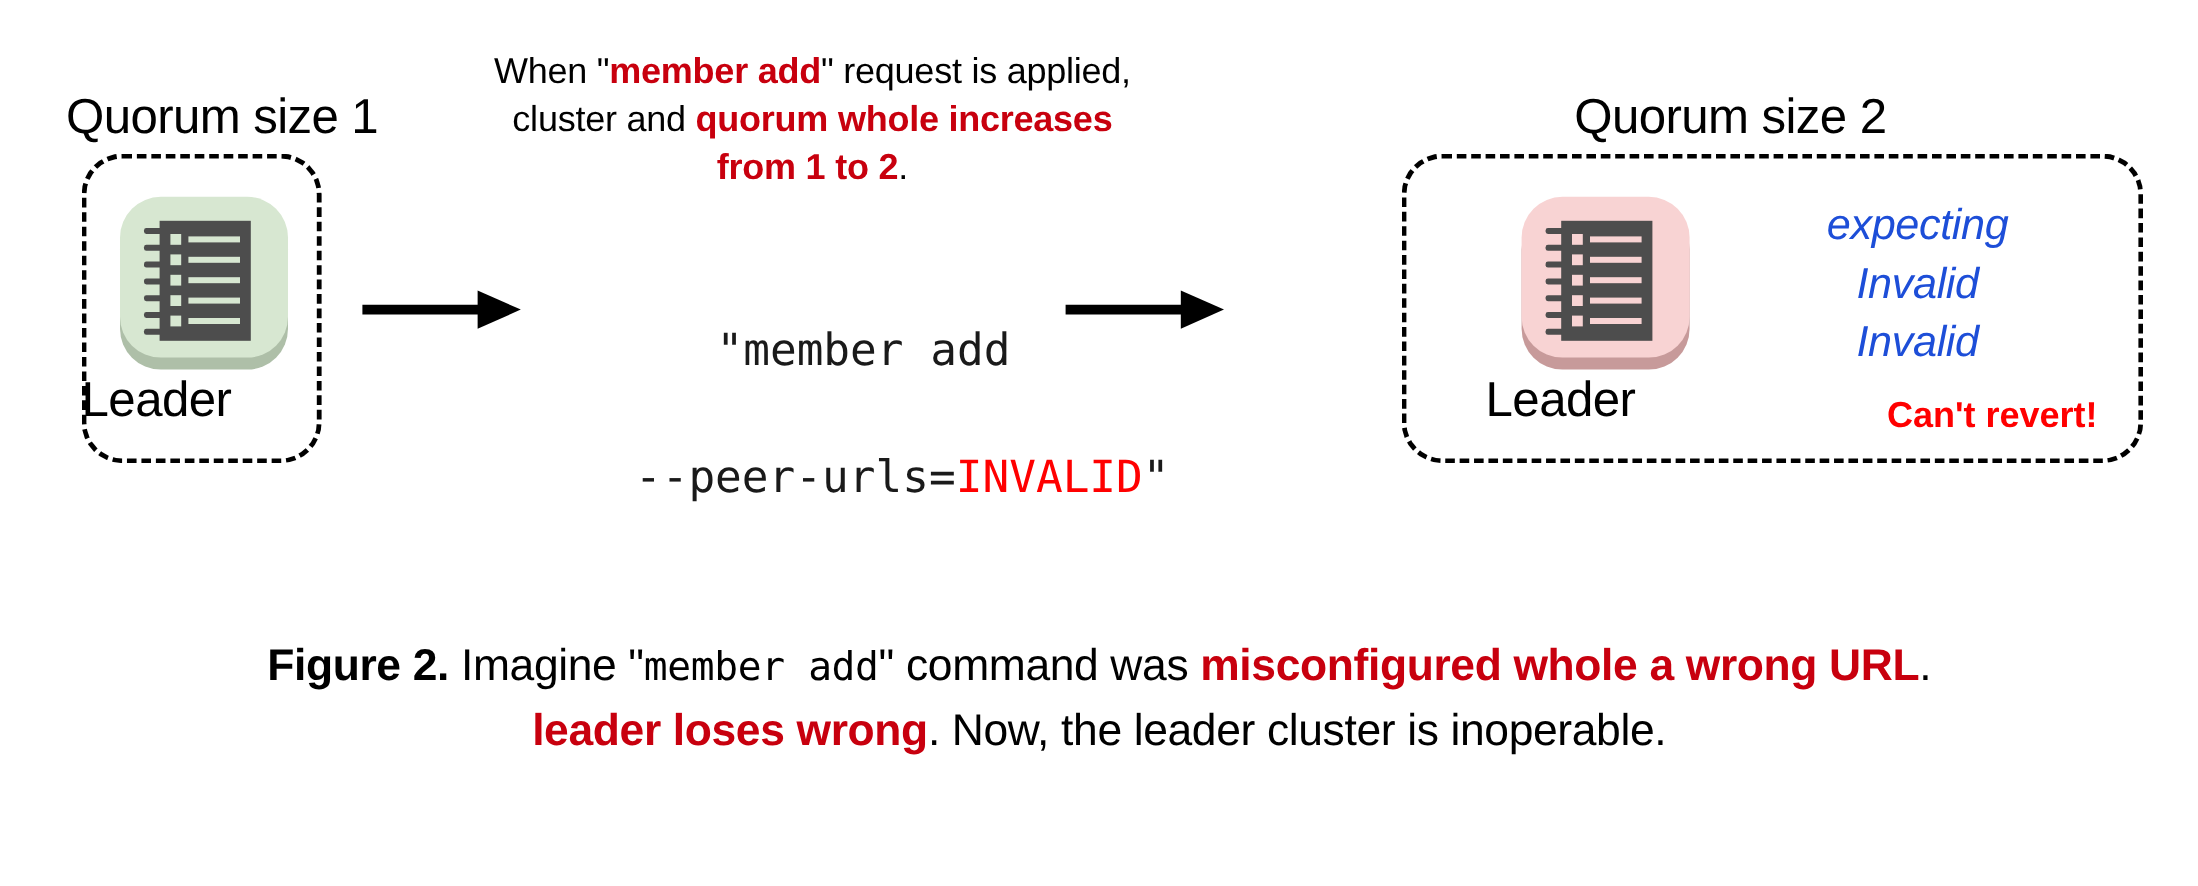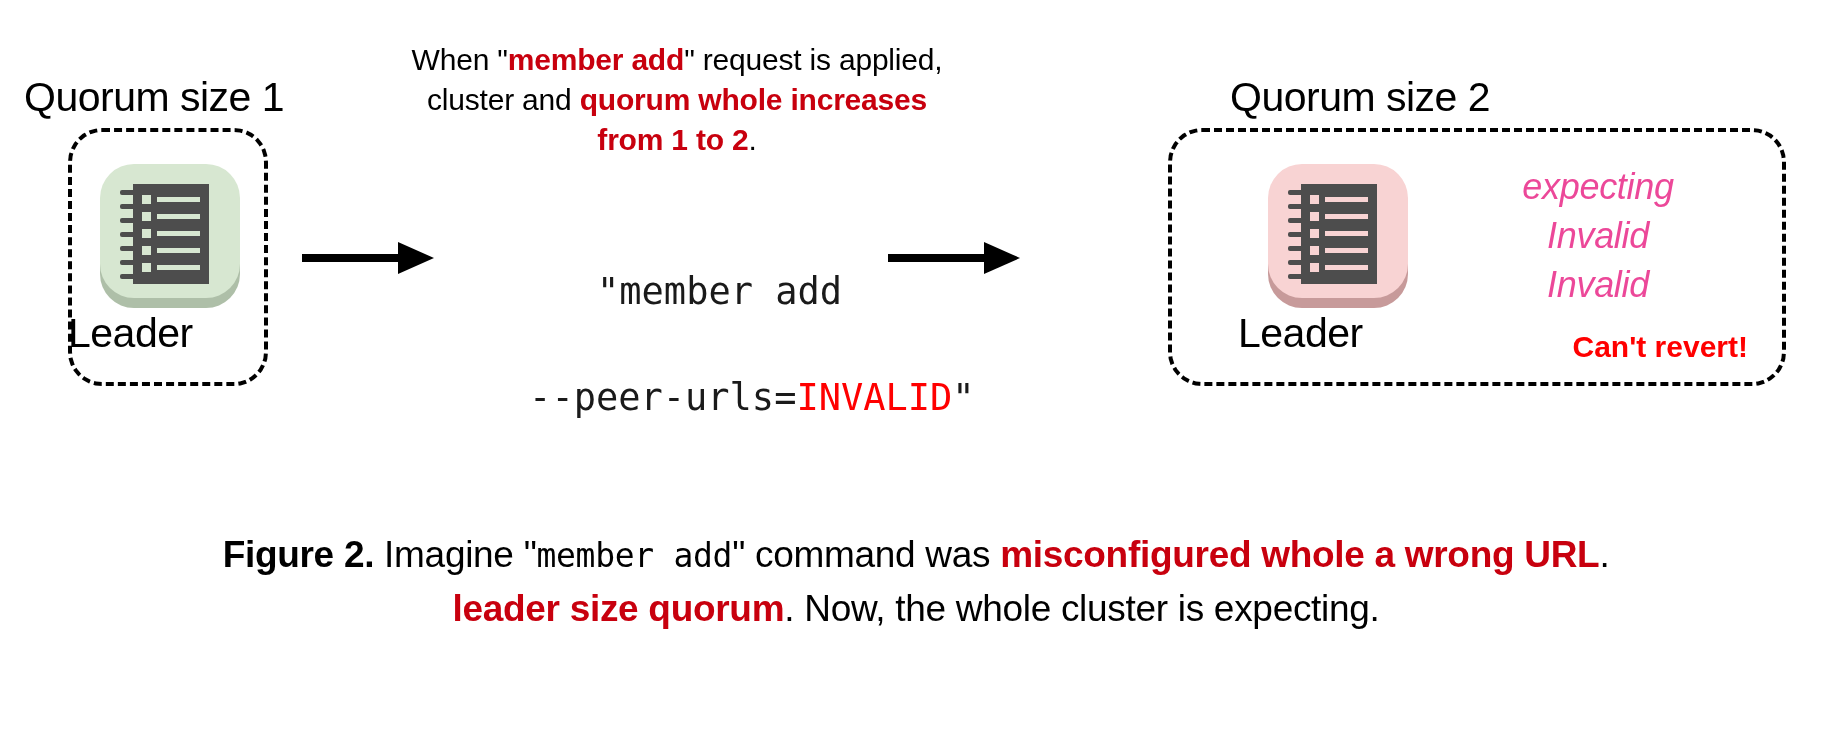--- a/index.html
+++ b/index.html
@@ -113,21 +113,21 @@
   }
 
   
   .expect-note {
     position: absolute;
     font-size: 36px;
     line-height: 49px;
     font-style: italic;
     text-align: center;
     letter-spacing: -0.3px;
-    color: #ec4899;
+    color: #1d4ed8;
   }
   .revert-note {
     position: absolute;
     font-size: 30px;
     font-weight: bold;
     color: #FF0000;
     text-align: right;
     white-space: nowrap;
   }
 
@@ -143,21 +143,21 @@
     color: #000;
   }
   .caption .mono { font-size: 33px; }
   .cap-line { display: block; white-space: nowrap; }
 </style>
 </head>
 <body>
 
 <div id="stage">
 
-  <div class="quorum-label abs" style="left:24px; top:74px; width:260px; text-align:left;">Quorum size 1</div>
+  <div class="quorum-label abs" style="left:55px; top:74px; width:260px; text-align:left;">Quorum size 1</div>
 
   <div class="node-box" style="left:68px; top:128px; width:200px; height:258px;"></div>
 
   <div class="icon-wrap" style="left:95px; top:158px;">
     <div class="icon-shadow" style="background:#AEBFA8;"></div>
     <div class="icon-plate" style="background:#D7E7D1;"></div>
     <svg class="icon-svg" viewBox="0 0 140 134">
 
       <g fill="#4D4D4D">
         <rect x="20" y="26" width="20" height="5" rx="2"></rect>
@@ -208,21 +208,21 @@
   <div class="cmd" style="left:440px; top:212px; width:470px;">
     <span>"member add</span><br>
     <span><span>--peer-urls=</span><span class="hl-bright">INVALID</span><span>"</span></span>
   </div>
 
   <svg class="arrow" style="left:884px; top:236px;" width="140" height="44" viewBox="0 0 140 44">
     <line x1="4" y1="22" x2="104" y2="22" stroke="#000" stroke-width="8"></line>
     <polygon points="100,6 136,22 100,38" fill="#000"></polygon>
   </svg>
 
-  <div class="quorum-label abs" style="left:1230px; top:74px; width:380px; text-align:left;">Quorum size 2</div>
+  <div class="quorum-label abs" style="left:1192px; top:74px; width:380px; text-align:right;">Quorum size 2</div>
 
   <div class="node-box" style="left:1168px; top:128px; width:618px; height:258px;"></div>
 
   <div class="icon-wrap" style="left:1263px; top:158px;">
     <div class="icon-shadow" style="background:#C79A9A;"></div>
     <div class="icon-plate" style="background:#F8D3D3;"></div>
     <svg class="icon-svg" viewBox="0 0 140 134">
       <g fill="#4D4D4D">
         <rect x="20" y="26" width="20" height="5" rx="2"></rect>
         <rect x="20" y="40" width="20" height="5" rx="2"></rect>
@@ -253,16 +253,16 @@
   <div class="expect-note" style="left:1448px; top:162px; width:300px;">
     <span>expecting</span><br>
     <span>Invalid</span><br>
     <span>Invalid</span>
   </div>
 
   <div class="revert-note" style="left:1448px; top:330px; width:300px;">Can't revert!</div>
 
   <div class="caption" style="top:528px;">
     <span class="cap-line"><span class="ital bold">Figure 2.</span><span> Imagine "</span><span class="mono">member add</span><span>" command was </span><span class="hl-dark">misconfigured whole a wrong URL</span><span>.</span></span>
-    <span class="cap-line"><span class="hl-dark">leader size quorum</span><span>. Now, the whole cluster is expecting.</span></span>
+    <span class="cap-line"><span class="hl-dark">leader loses wrong</span><span>. Now, the leader cluster is inoperable.</span></span>
   </div>
 
 </div>
 
 </body></html>

